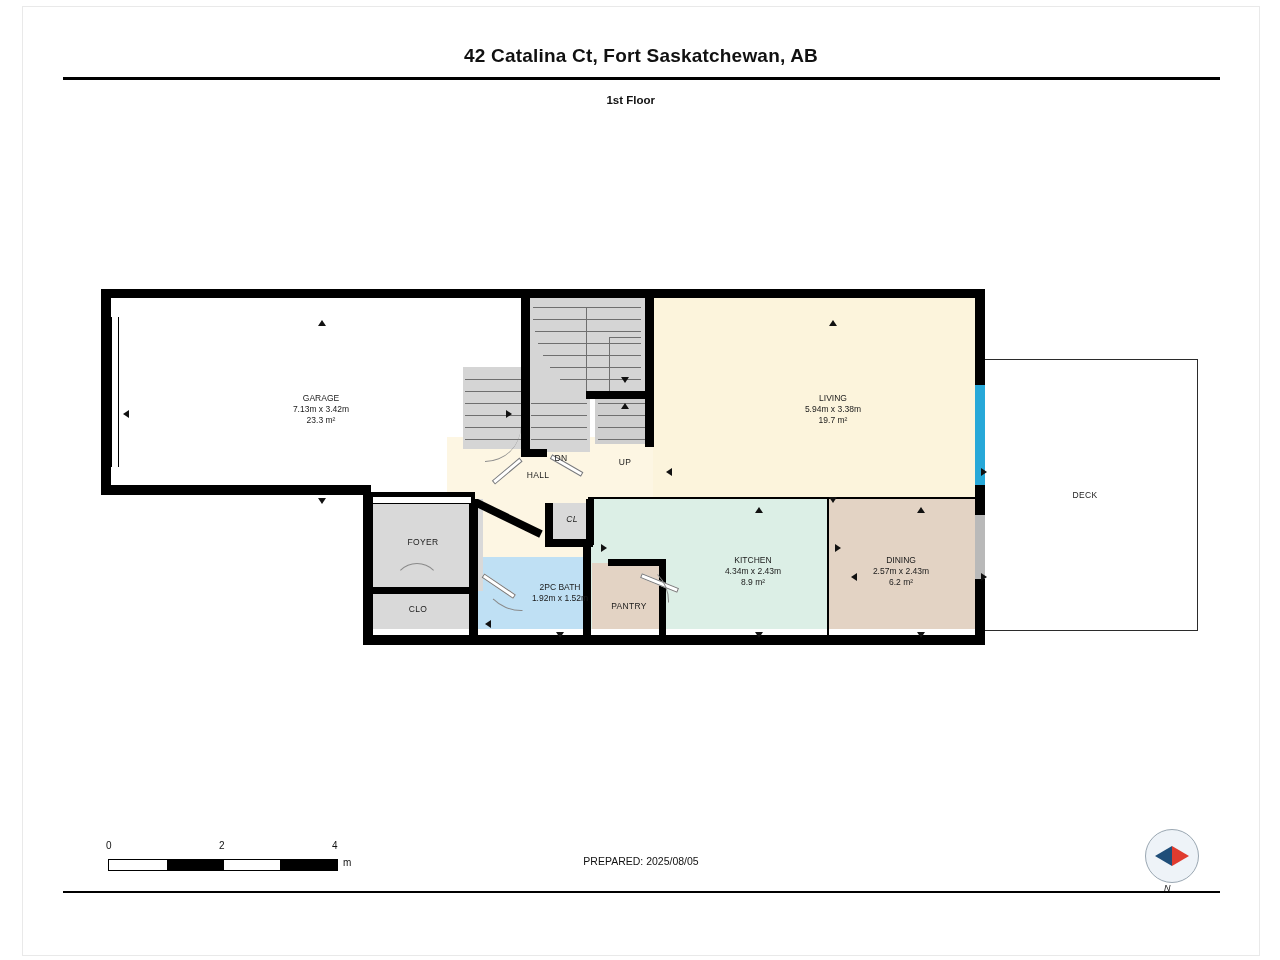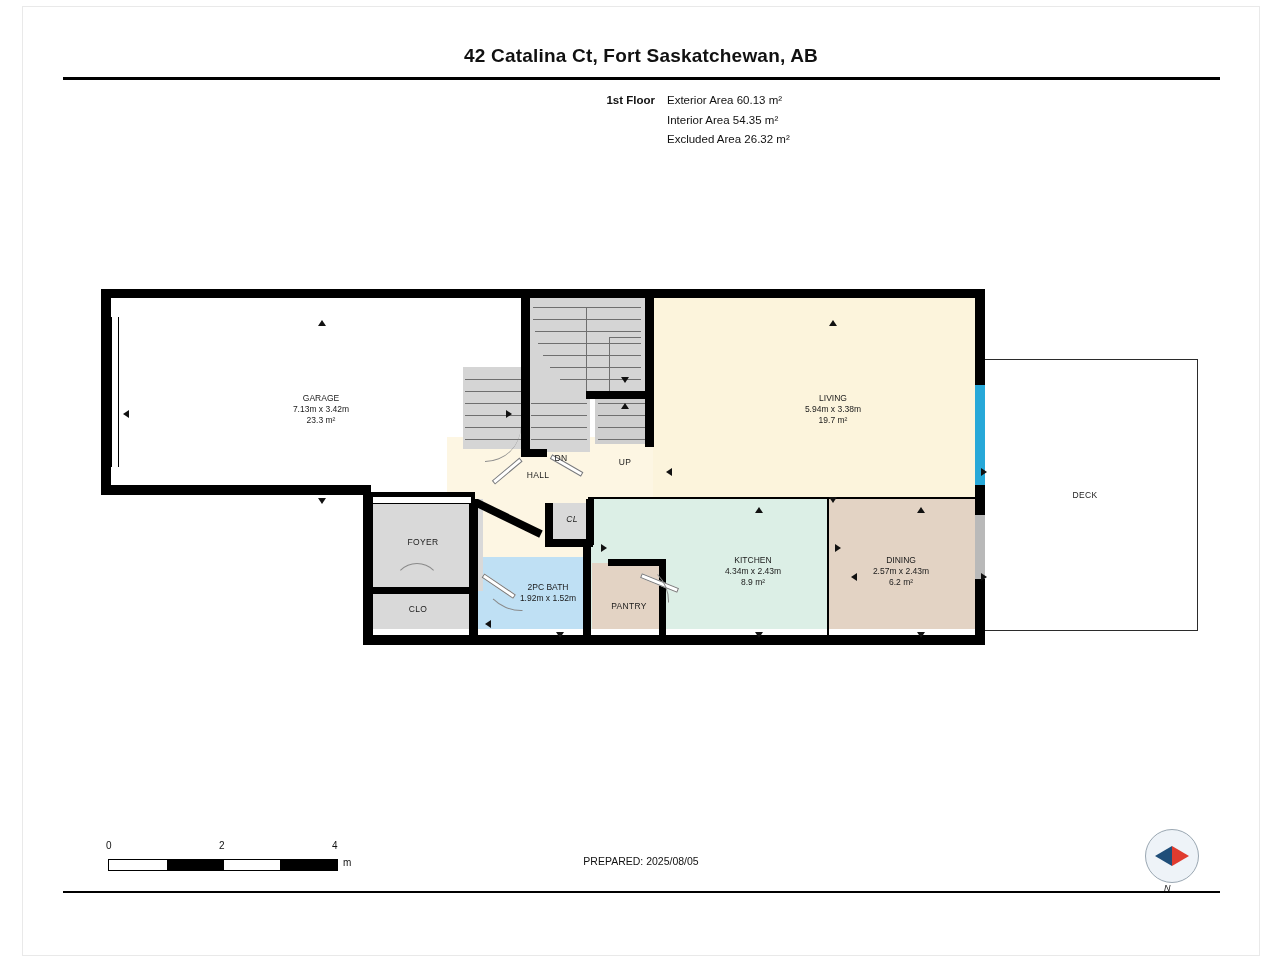--- a/index.html
+++ b/index.html
@@ -147,25 +147,20 @@
 <body>
 
 <div id="page">
   <div class="sheet">
 
     <div class="title">42 Catalina Ct, Fort Saskatchewan, AB</div>
     <div class="title-rule"></div>
 
     <div class="summary">
       <span class="floor-label">1st Floor</span>
-      <div class="lines">
-        <div>Exterior Area 60.13 m²</div>
-        <div>Interior Area 54.35 m²</div>
-        <div>Excluded Area 26.32 m²</div>
-      </div>
     </div>
 
     <div class="plan">
 
       <div class="outline fill-deck" style="left:955px; top:352px; width:218px; height:270px;"></div>
       <div class="lab name" style="left:1022px; top:483px; width:80px;">DECK</div>
 
       <div class="fill fill-garage" style="left:78px; top:288px; width:420px; height:192px;"></div>
 
       <div class="fill fill-living" style="left:630px; top:288px; width:322px; height:200px;"></div>
@@ -323,21 +318,21 @@
         <div>4.34m x 2.43m</div>
         <div>8.9 m²</div>
       </div>
 
       <div class="lab" style="left:808px; top:548px; width:140px;">
         <div class="name">DINING</div>
         <div>2.57m x 2.43m</div>
         <div>6.2 m²</div>
       </div>
 
-      <div class="lab" style="left:460px; top:575px; width:130px;">
+      <div class="lab" style="left:472px; top:575px; width:130px;">
         <div class="name">2PC BATH</div>
         <div>1.92m x 1.52m</div>
       </div>
 
       <div class="lab name" style="left:480px; top:463px; width:70px;">HALL</div>
       <div class="lab name" style="left:360px; top:530px; width:80px;">FOYER</div>
       <div class="lab name" style="left:360px; top:597px; width:70px;">CLO</div>
       <div class="lab name" style="left:528px; top:507px; width:42px;font-style:italic;">CL</div>
       <div class="lab name" style="left:570px; top:594px; width:72px;">PANTRY</div>
 

